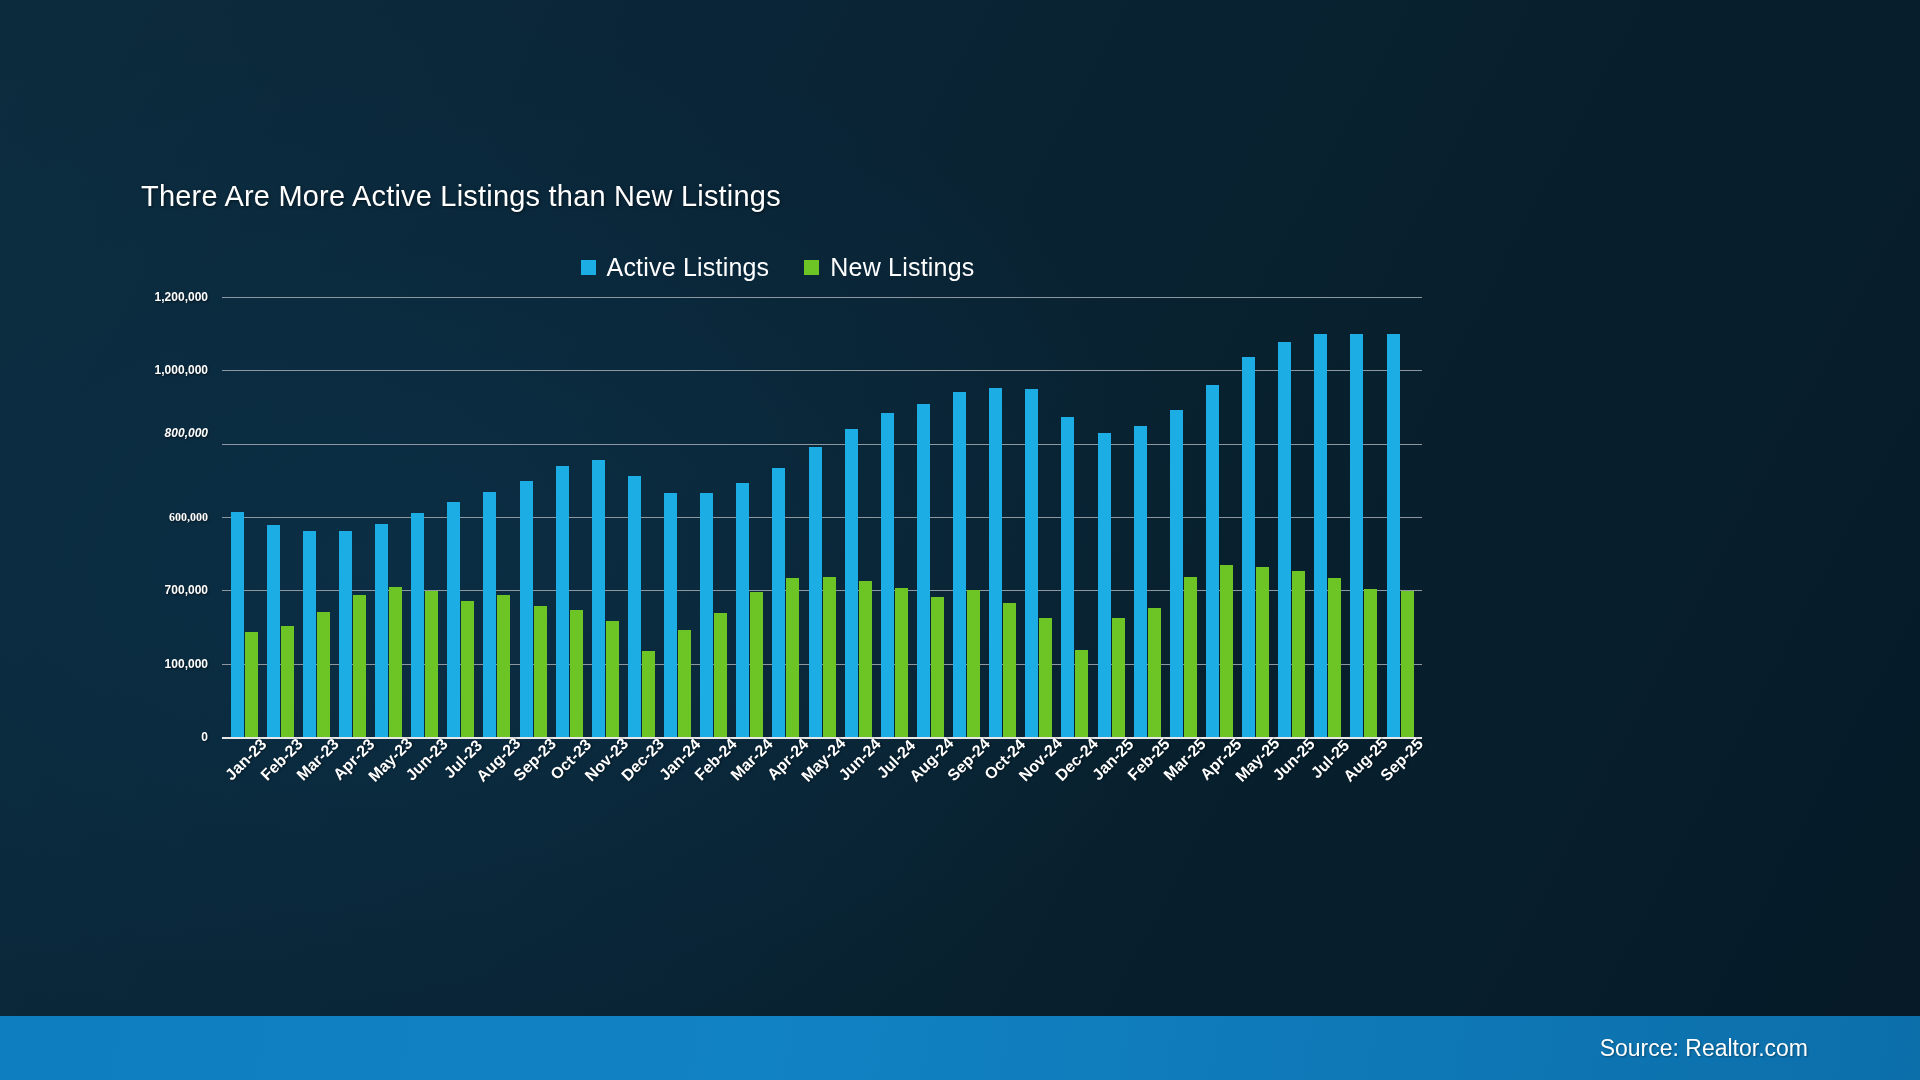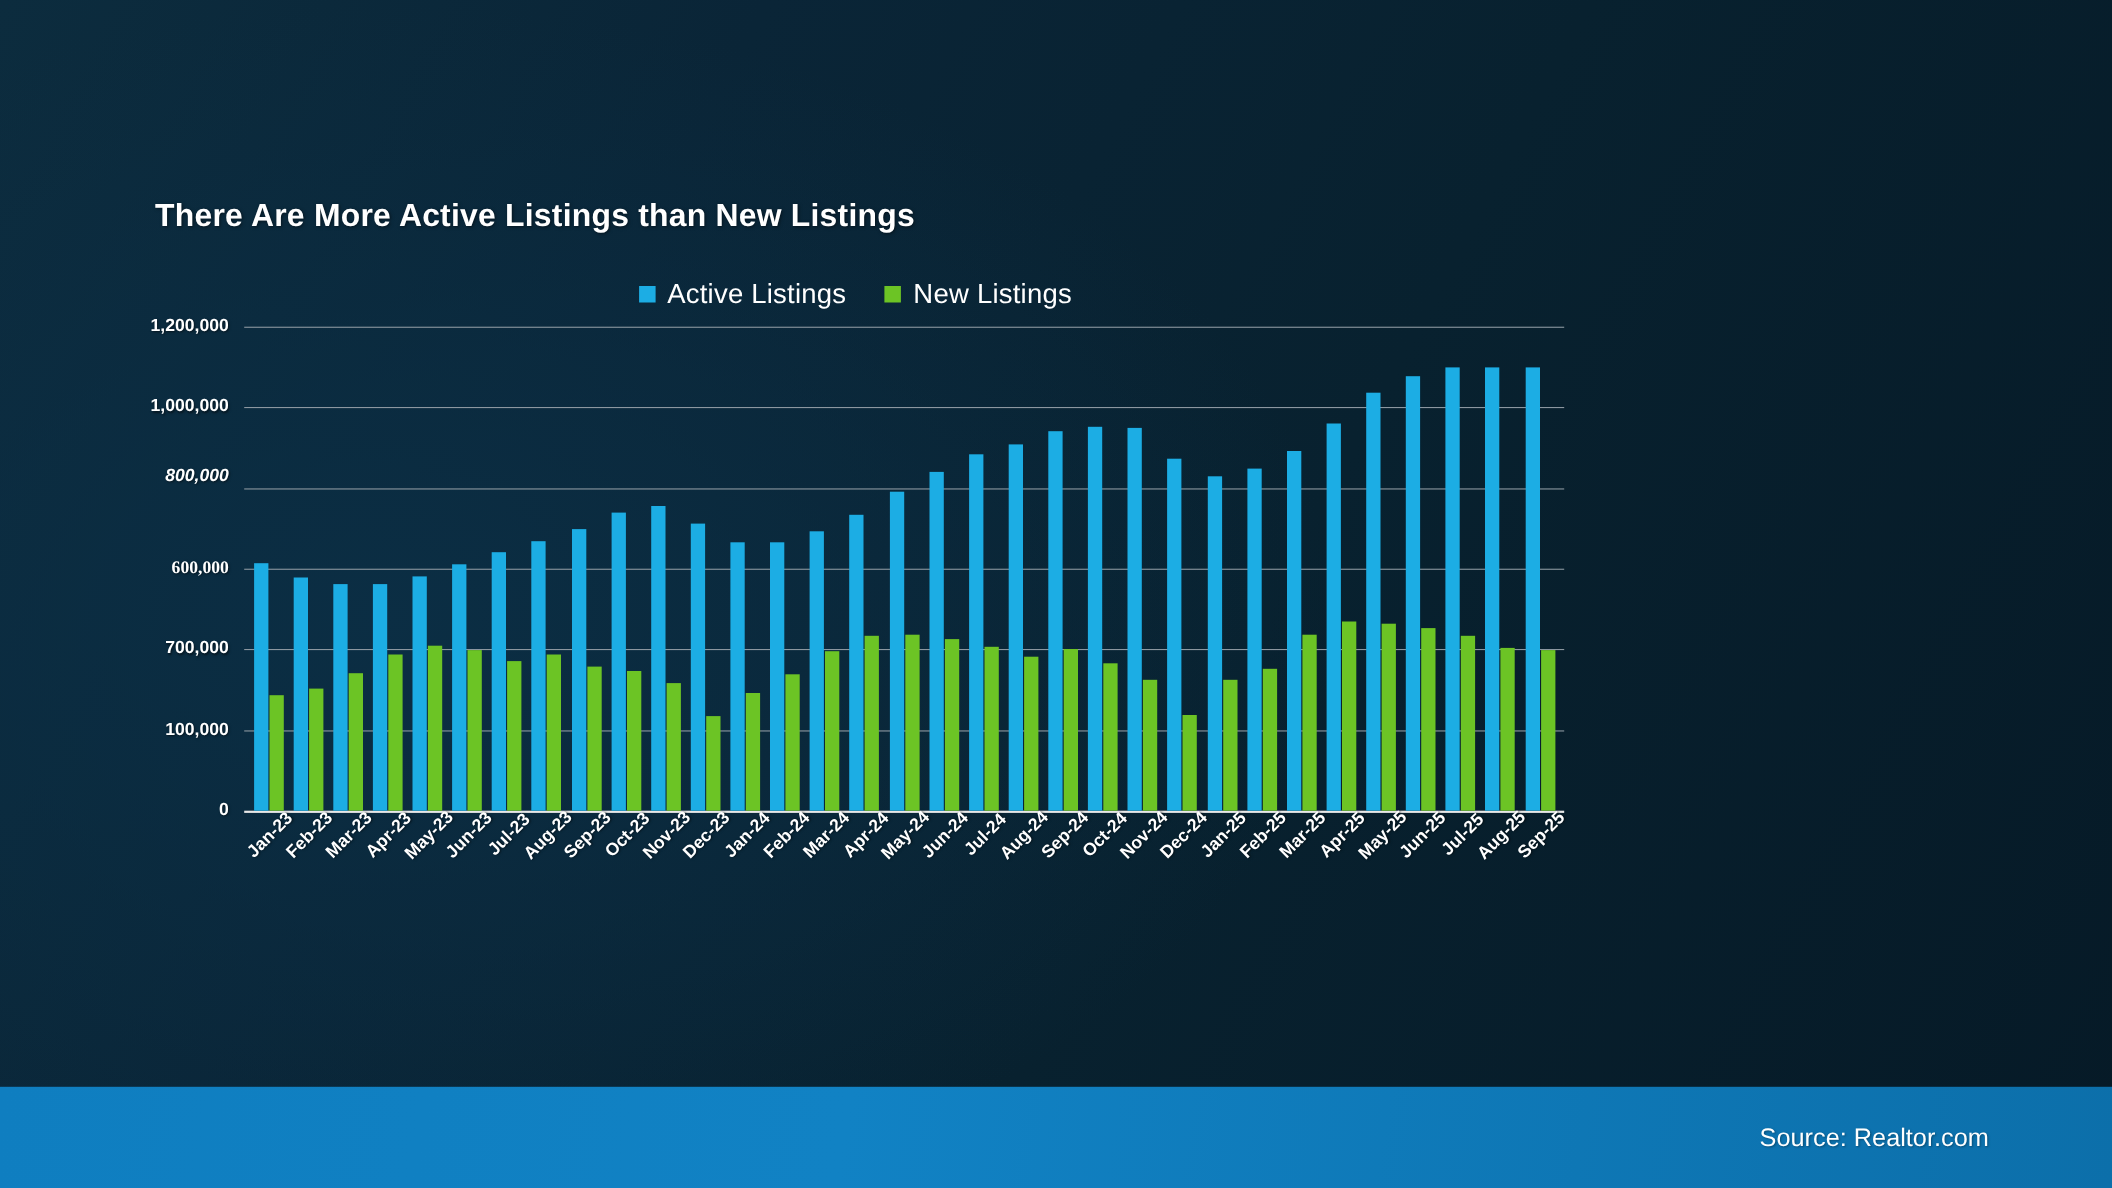--- a/index.html
+++ b/index.html
@@ -27,21 +27,21 @@
     font-weight: 700;
     line-height: 1.28;
     letter-spacing: 0.1px;
     text-shadow: 2px 2px 3px rgba(0,0,0,0.55);
     white-space: pre-line;
   }
   #subtitle {
     position: absolute;
     left: 141px; top: 180px;
     font-size: 29px;
-    font-weight: 700;
+    font-weight: 400;
     letter-spacing: 0.2px;
     text-shadow: 1px 1px 3px rgba(0,0,0,0.5);
   }
 
   
   #legend {
     position: absolute;
     left: 0; top: 253px;
     width: 1555px;
     display: flex;
@@ -66,21 +66,21 @@
     left: 0; width: 100%;
     height: 1px;
     background: #8c97a0;
   }
   .gridline.zero { background: #e8e8e8; height: 2px; }
 
   .ylabel {
     position: absolute;
     right: 1214px;           
     text-align: right;
-    font-size: 16px;
+    font-size: 12px;
     font-weight: 700;
     color: #ffffff;
     white-space: nowrap;
     transform: translateY(-50%);
     text-shadow: 1px 1px 2px rgba(0,0,0,0.55);
   }
 
   #bars {
     position: absolute;
     left: 0; bottom: 0;
@@ -114,21 +114,21 @@
     white-space: nowrap;
     transform-origin: left top;
     transform: rotate(-45deg) translate(-62%, 0);
     text-shadow: 1px 1px 2px rgba(0,0,0,0.5);
   }
 
   
   #footer {
     position: absolute;
     left: 0; bottom: 0;
-    width: 1920px; height: 92px;
+    width: 1920px; height: 64px;
     background: linear-gradient(100deg, #0f7ec0 0%, #1182c4 40%, #0c6faa 100%);
   }
   #source {
     position: absolute;
     right: 112px;
     top: 50%;
     transform: translateY(-50%);
     font-size: 23px;
     color: #ffffff;
     text-shadow: 1px 1px 2px rgba(0,0,0,0.35);

